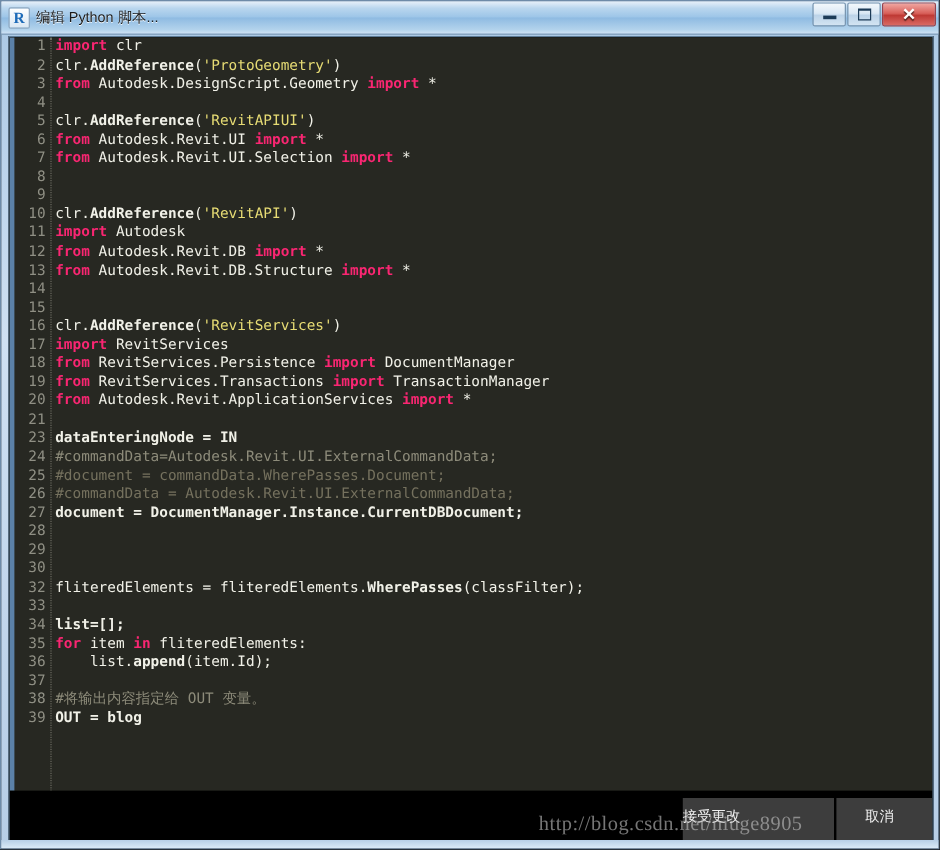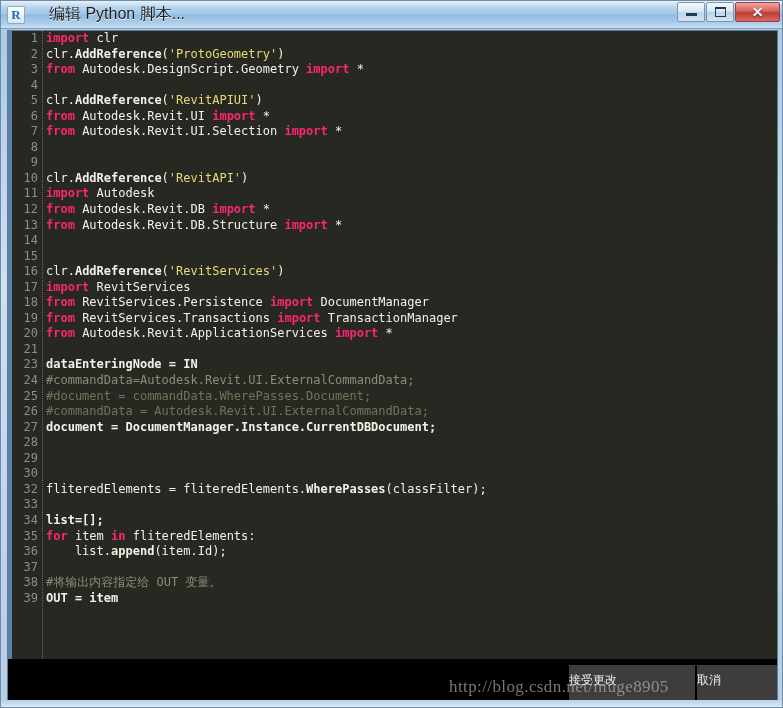--- a/index.html
+++ b/index.html
@@ -48,22 +48,22 @@
     border-radius: 2px;
     color: #1e6bb8;
     font-weight: bold;
     font-size: 13px;
     line-height: 16px;
     text-align: center;
     font-family: "Liberation Serif", serif;
   }
 
   #title-text {
-    margin-left: 24px;
-    font-size: 16px;
+    margin-left: 5px;
+    font-size: 12px;
     color: #1b1b1b;
     text-shadow: 0 1px 0 rgba(255,255,255,0.85);
     white-space: nowrap;
   }
 
   #window-buttons {
     position: absolute;
     right: 4px;
     top: 1px;
     display: flex;
@@ -196,21 +196,21 @@
     background: #3d3d3d;
     border: none;
     color: #f0f0f0;
     font-size: 12px;
     font-family: "Liberation Sans", sans-serif;
     text-align: left;
     line-height: 30px;
     cursor: default;
   }
   #accept-btn { left: 561px; width: 126px; }
-  #cancel-btn { left: 689px; width: 80px; }
+  #cancel-btn { left: 689px; width: 80px; padding-left: 24px; }
 
   #watermark {
     position: absolute;
     left: 448px;
     top: 676px;
     font-family: "Liberation Serif", "DejaVu Serif", serif;
     font-size: 17px;
     color: rgba(190,190,190,0.62);
     letter-spacing: 0.4px;
     white-space: nowrap;
@@ -283,21 +283,21 @@
             <div class="code-line"><span class="ln">28</span><span class="ctext"></span></div>
             <div class="code-line"><span class="ln">29</span></div>
             <div class="code-line"><span class="ln">30</span><span class="ctext"></span></div>
             <div class="code-line"><span class="ln">32</span><span class="ctext"><span class="pl">fliteredElements = fliteredElements.</span><span class="pl bld">WherePasses</span><span class="pl">(classFilter);</span></span></div>
             <div class="code-line"><span class="ln">33</span><span class="ctext"></span></div>
             <div class="code-line"><span class="ln">34</span><span class="ctext"><span class="pl bld">list=[];</span></span></div>
             <div class="code-line"><span class="ln">35</span><span class="ctext"><span class="kw">for</span><span class="pl"> item </span><span class="kw">in</span><span class="pl"> fliteredElements:</span></span></div>
             <div class="code-line"><span class="ln">36</span><span class="ctext"><span class="pl">    list.</span><span class="pl bld">append</span><span class="pl">(item.Id);</span></span></div>
             <div class="code-line"><span class="ln">37</span><span class="ctext"></span></div>
             <div class="code-line"><span class="ln">38</span><span class="ctext"><span class="cmt2">#将输出内容指定给 OUT 变量。</span></span></div>
-            <div class="code-line"><span class="ln">39</span><span class="ctext"><span class="pl bld">OUT = item</span></span></div>
+            <div class="code-line"><span class="ln">39</span><span class="ctext"><span class="pl bld">OUT = blog</span></span></div>
           </div>
       </div>
     </div>
 
     <div id="footer">
       <div class="footer-btn" id="accept-btn">接受更改</div>
       <div class="footer-btn" id="cancel-btn">取消</div>
     </div>
 
   </div>

